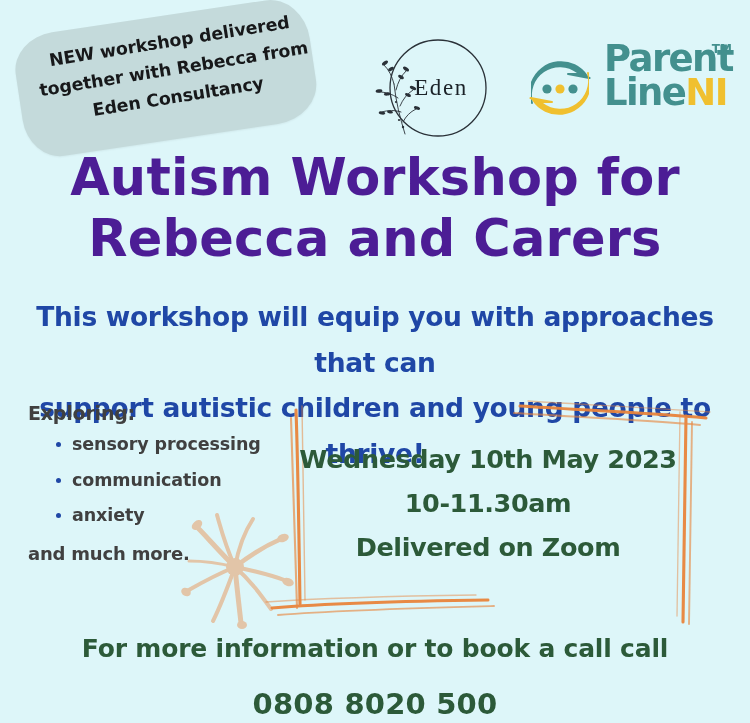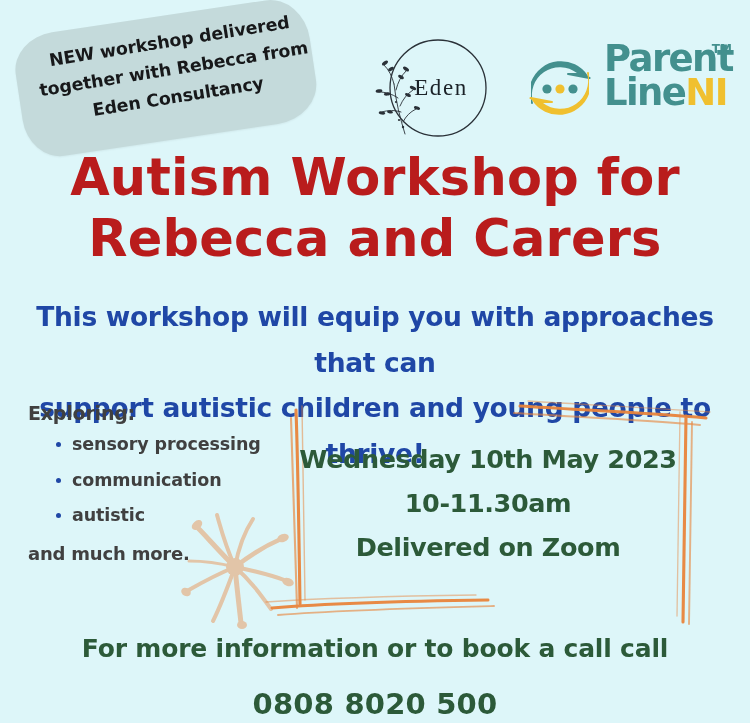--- a/index.html
+++ b/index.html
@@ -121,21 +121,21 @@
     color: #43908e;
   }
 
   
   #headline {
     position: absolute;
     left: 0;
     top: 148px;
     width: 750px;
     text-align: center;
-    color: #b91c1c;
+    color: #4c1d95;
     font-family: "DejaVu Sans", sans-serif;
     font-weight: bold;
     font-size: 51px;
     line-height: 1.19;
     letter-spacing: 0.2px;
   }
   #headline .hl { display: block; }
 
   
   #subhead {
@@ -332,21 +332,21 @@
       <li>
         <span class="bullet"></span>
         <span>sensory processing</span>
       </li>
       <li>
         <span class="bullet"></span>
         <span>communication</span>
       </li>
       <li>
         <span class="bullet"></span>
-        <span>autistic</span>
+        <span>anxiety</span>
       </li>
     </ul>
     <div id="explore-more">and much more.</div>
   </div>
 
   <svg id="starburst" viewBox="0 0 145 150">
     <g stroke="#e3c3a4" fill="none" stroke-linecap="round">
       <path d="M60 62 C42 44 32 32 22 22" stroke-width="5"></path>
       <path d="M60 62 C50 40 46 24 42 10" stroke-width="4"></path>
       <path d="M60 62 C64 40 70 26 78 14" stroke-width="4"></path>

